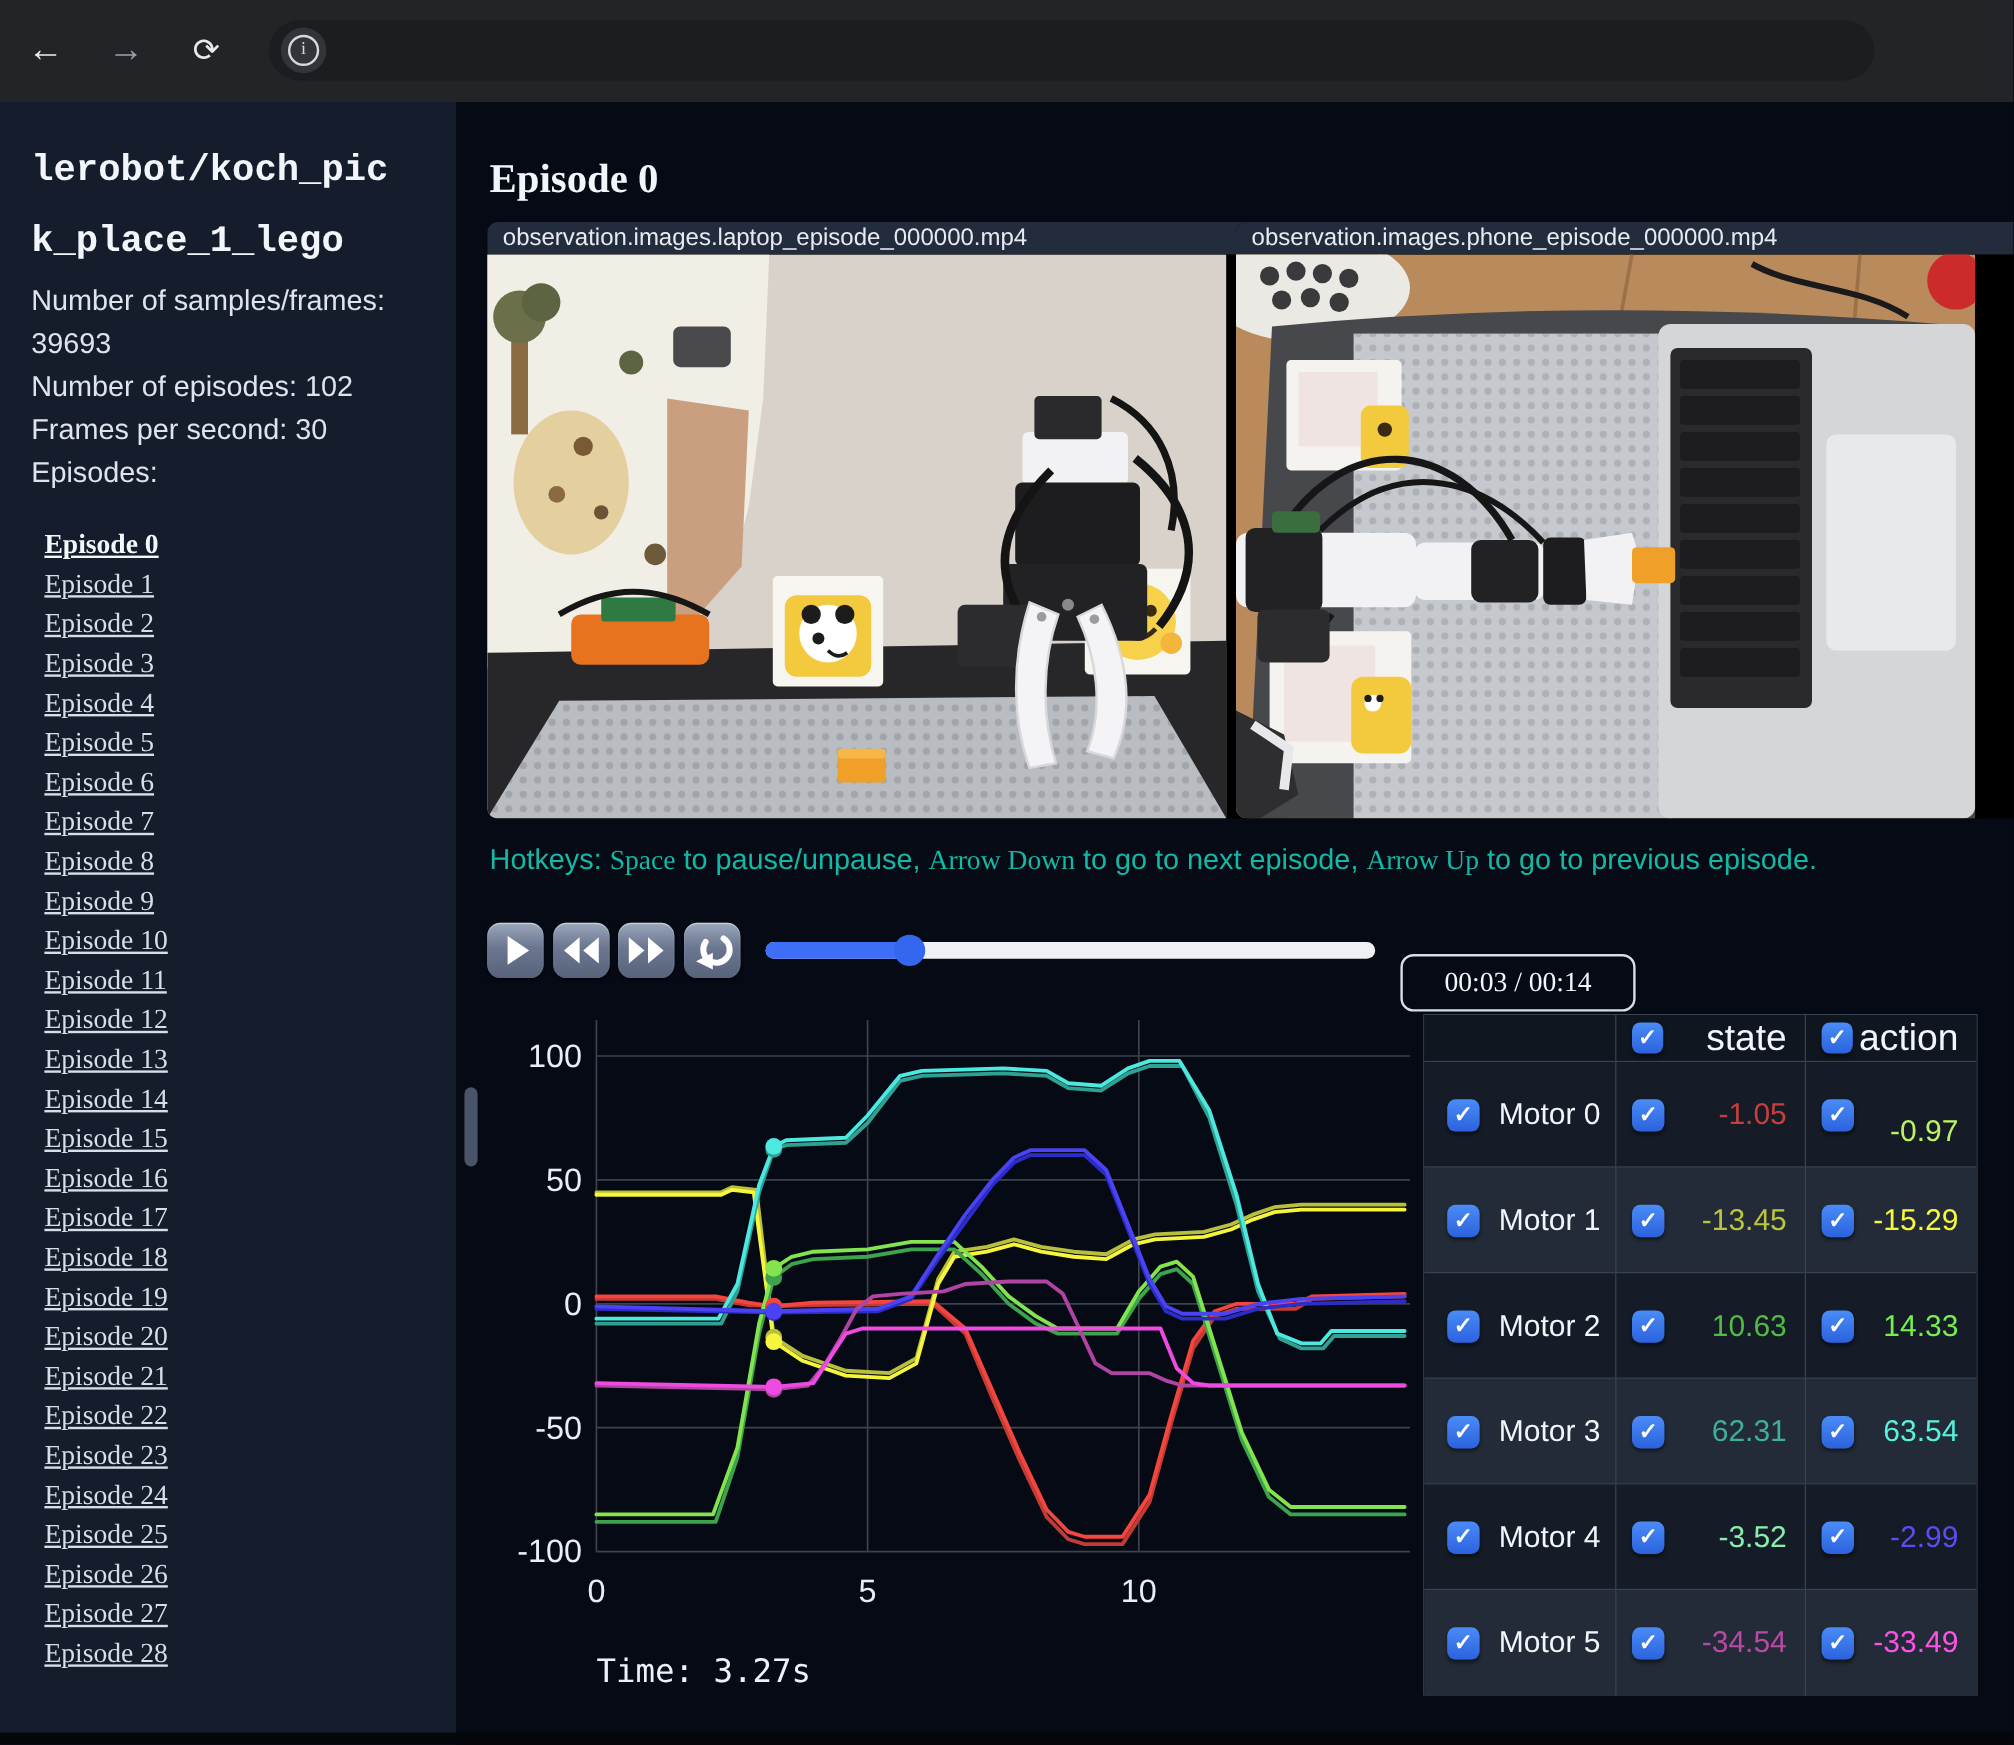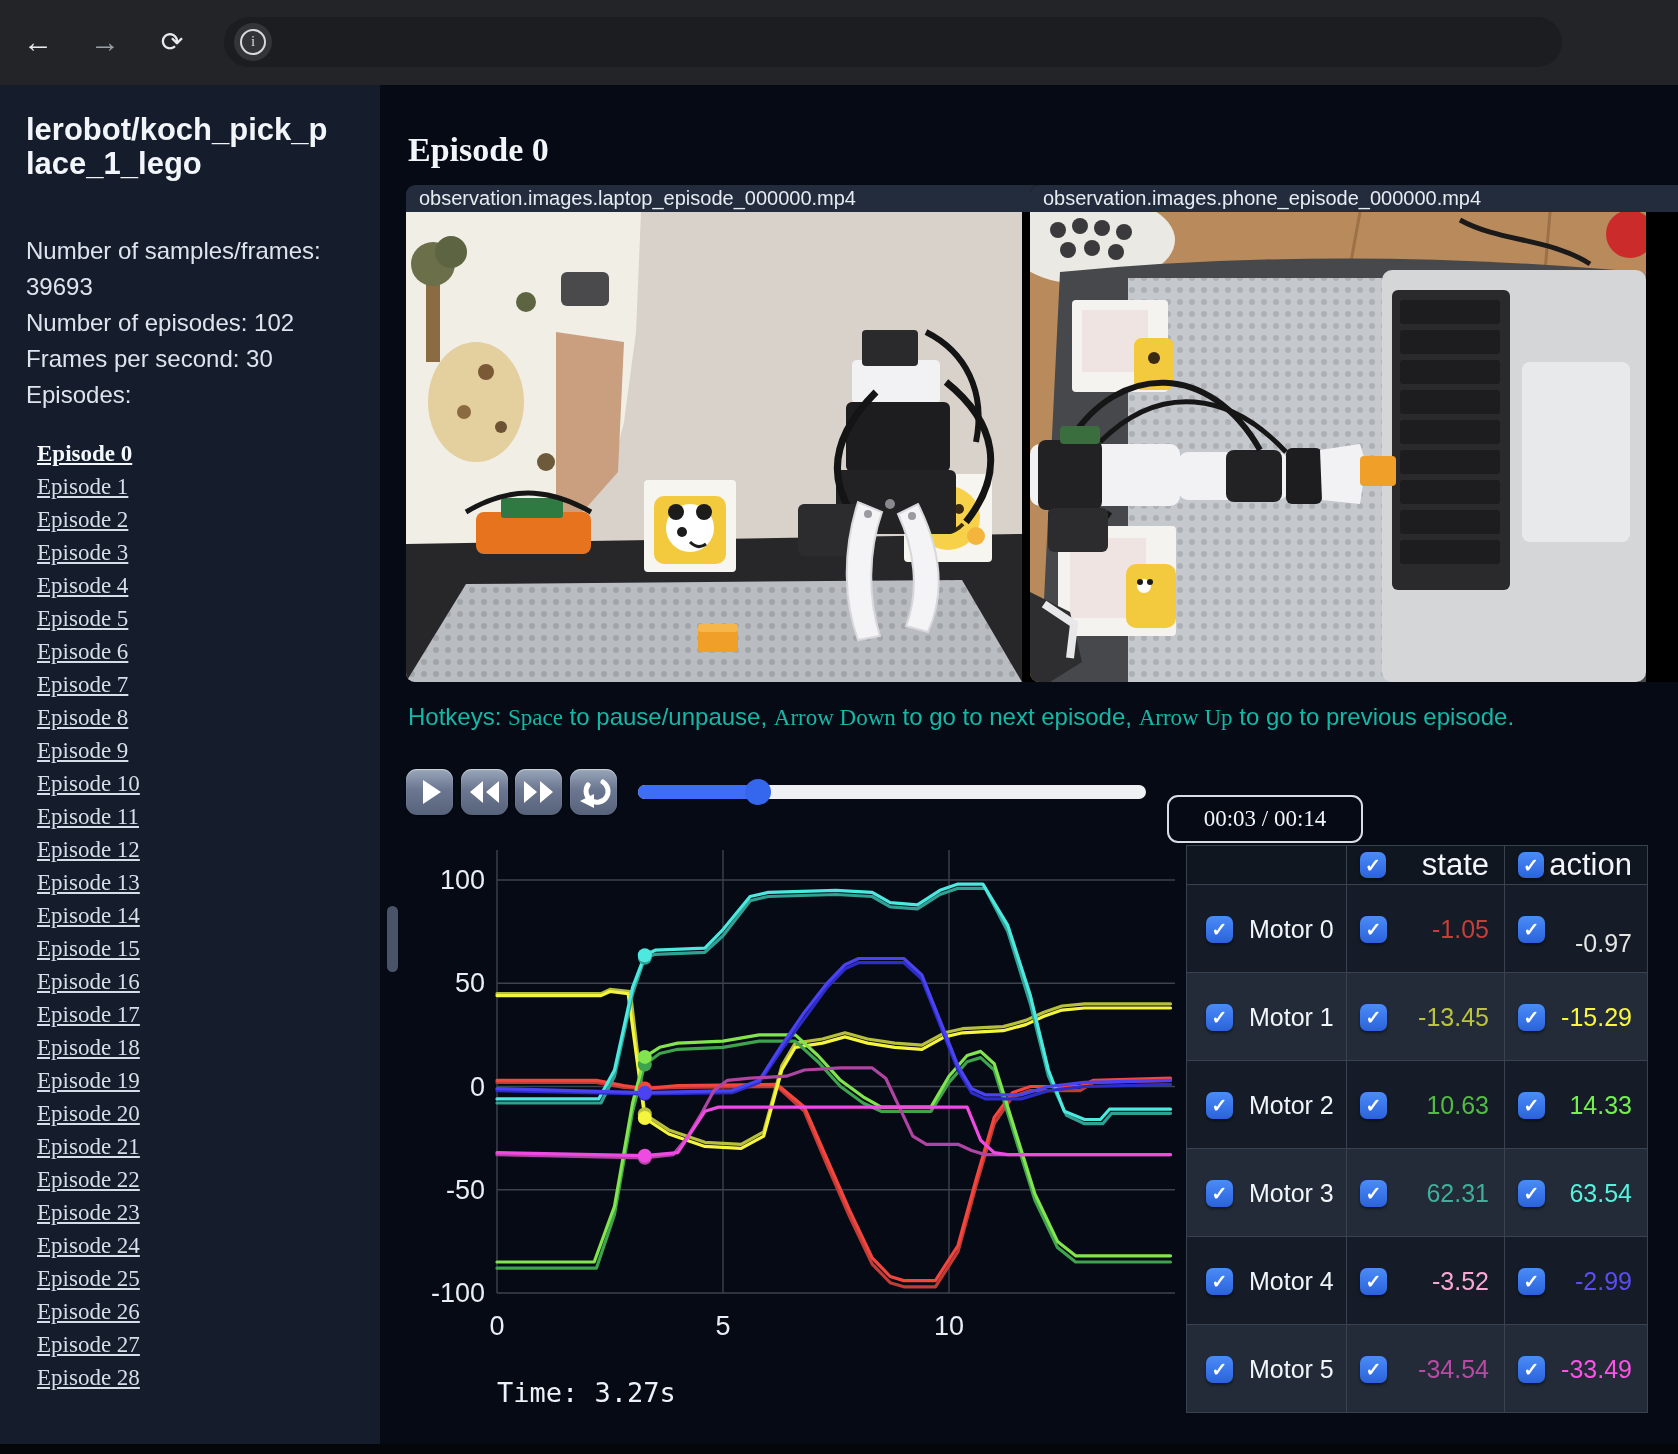--- a/index.html
+++ b/index.html
@@ -17,21 +17,21 @@
               display:flex;align-items:center;justify-content:center;}
   #infoglyph{width:22px;height:22px;border:2px solid #d5d8dc;border-radius:50%;color:#d5d8dc;
              font-size:15px;line-height:21px;text-align:center;font-family:"Liberation Serif",serif;}
   #urltext{left:290px;top:28px;font-size:25px;white-space:nowrap;}
   #urltext .host{color:#e8eaed;}
   #urltext .rest{color:#9aa0a6;}
 
   
   #sidebar{left:0;top:85px;width:380px;height:1369px;background:#151d2c;overflow:hidden;}
   #ds-title{left:26px;top:28px;width:310px;font-size:31px;font-weight:bold;color:#f2f5fa;
-            line-height:34px;word-break:break-all;}
+            line-height:59px;word-break:break-all;font-family:Liberation Mono, monospace;}
   #stats{left:26px;top:148px;width:320px;font-size:24px;line-height:36px;color:#dde4ee;}
   #episodes-label{left:26px;top:296px;font-size:24px;color:#dde4ee;}
   #episode-list{left:37px;top:332px;width:300px;}
   .ep-link{display:block;height:33px;font-size:23px;color:#d6deea;text-decoration:underline;cursor:pointer;}
   .ep-link.active{font-weight:bold;color:#f4f7fb;}
 
   
   #main{left:380px;top:85px;width:1298px;height:1369px;background:#060a15;}
   #main-title{left:28px;top:22px;font-size:34px;font-weight:bold;color:#f2f5f9;}
   .vpanel{top:100px;width:672px;height:497px;border-radius:9px;overflow:hidden;background:#000;}
@@ -387,21 +387,21 @@
           <div class="tcell c1 rh">
             <div class="cb">✓</div>
             <span class="mlabel">Motor 0</span>
           </div>
           <div class="tcell c2 rh">
             <div class="cb">✓</div>
             <span class="val" style="color: rgb(198, 63, 58);">-1.05</span>
           </div>
           <div class="tcell c3 rh">
             <div class="cb">✓</div>
-            <span class="val" style="color: #e5e5e5; margin-top: 28px;">-0.97</span>
+            <span class="val" style="color: #bef264; margin-top: 28px;">-0.97</span>
           </div>
         </div>
         <div class="trow rh row-light">
           <div class="tcell c1 rh">
             <div class="cb">✓</div>
             <span class="mlabel">Motor 1</span>
           </div>
           <div class="tcell c2 rh">
             <div class="cb">✓</div>
             <span class="val" style="color: rgb(188, 196, 62);">-13.45</span>
@@ -439,21 +439,21 @@
             <span class="val" style="color: rgb(87, 242, 221);">63.54</span>
           </div>
         </div>
         <div class="trow rh row-dark">
           <div class="tcell c1 rh">
             <div class="cb">✓</div>
             <span class="mlabel">Motor 4</span>
           </div>
           <div class="tcell c2 rh">
             <div class="cb">✓</div>
-            <span class="val" style="color: #f9a8d4; text-align: right;">-3.52</span>
+            <span class="val" style="color: #86efac; text-align: right;">-3.52</span>
           </div>
           <div class="tcell c3 rh">
             <div class="cb">✓</div>
             <span class="val" style="color: rgb(90, 77, 242);">-2.99</span>
           </div>
         </div>
         <div class="trow rh row-light">
           <div class="tcell c1 rh">
             <div class="cb">✓</div>
             <span class="mlabel">Motor 5</span>

